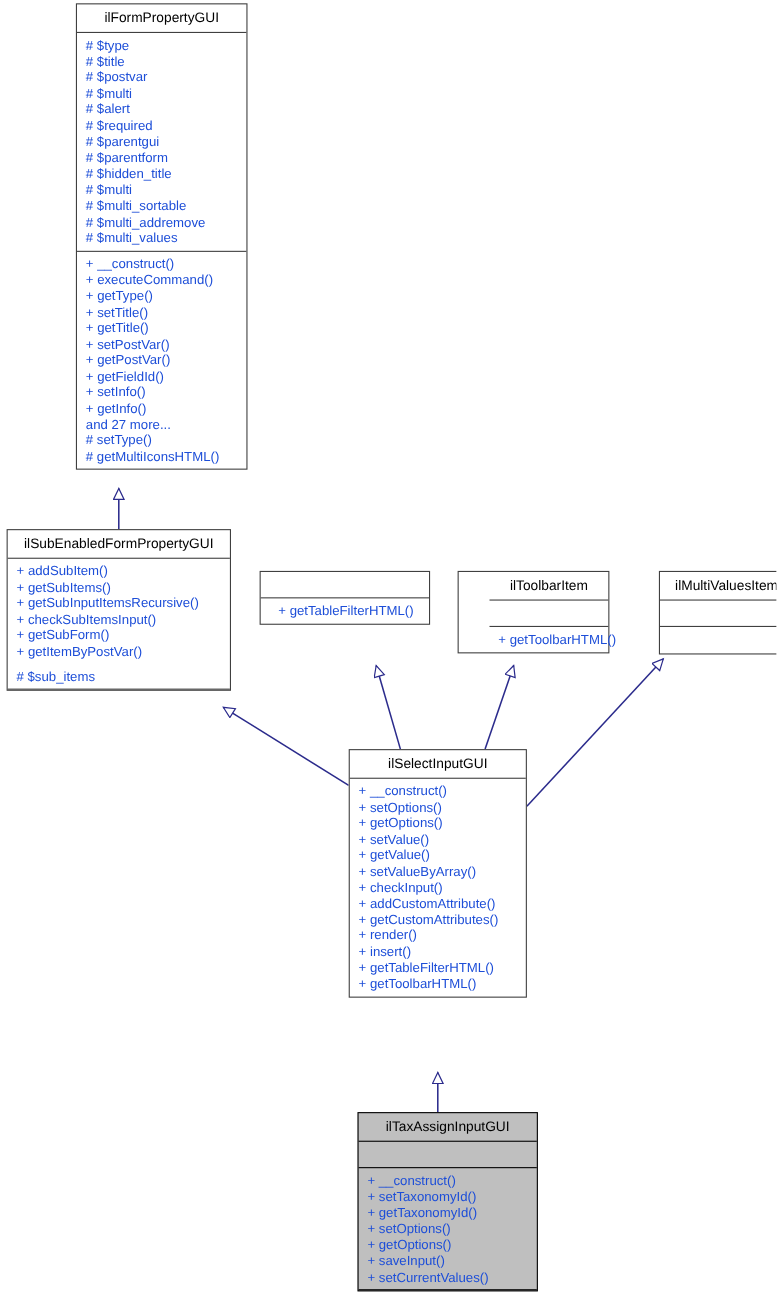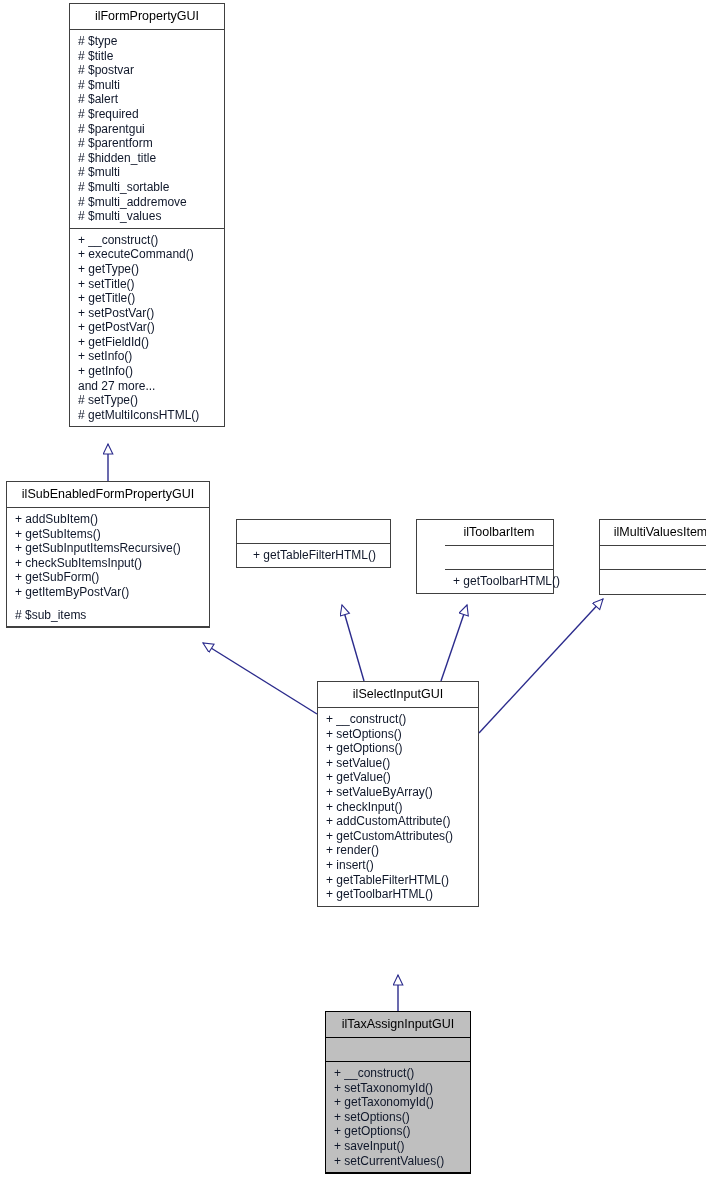--- a/index.html
+++ b/index.html
@@ -61,21 +61,21 @@
   .uml-section.last {
     border-bottom: none;
   }
   .uml-section.empty {
     height: 24px;
     padding: 0;
   }
   .uml-row {
     font-size: 12px;
     line-height: 14.6px;
-    color: #0f172a;
+    color: #1d4ed8;
     white-space: nowrap;
   }
 </style>
 </head>
 <body>
 
 <div id="diagram">
 
   <svg id="edges" viewBox="0 0 706 1183" width="706" height="1183">
     <defs>
@@ -191,21 +191,21 @@
       <div class="uml-row">+ checkInput()</div>
       <div class="uml-row">+ addCustomAttribute()</div>
       <div class="uml-row">+ getCustomAttributes()</div>
       <div class="uml-row">+ render()</div>
       <div class="uml-row">+ insert()</div>
       <div class="uml-row">+ getTableFilterHTML()</div>
       <div class="uml-row">+ getToolbarHTML()</div>
     </div>
   </div>
 
-  <div class="uml-class highlight" style="left:325px; top:1011px; width:146px;">
+  <div class="uml-class highlight" style="left:325px; top:1011px; width:164px;">
     <div class="uml-title">ilTaxAssignInputGUI</div>
     <div class="uml-section empty"></div>
     <div class="uml-section last">
       <div class="uml-row">+ __construct()</div>
       <div class="uml-row">+ setTaxonomyId()</div>
       <div class="uml-row">+ getTaxonomyId()</div>
       <div class="uml-row">+ setOptions()</div>
       <div class="uml-row">+ getOptions()</div>
       <div class="uml-row">+ saveInput()</div>
       <div class="uml-row">+ setCurrentValues()</div>

